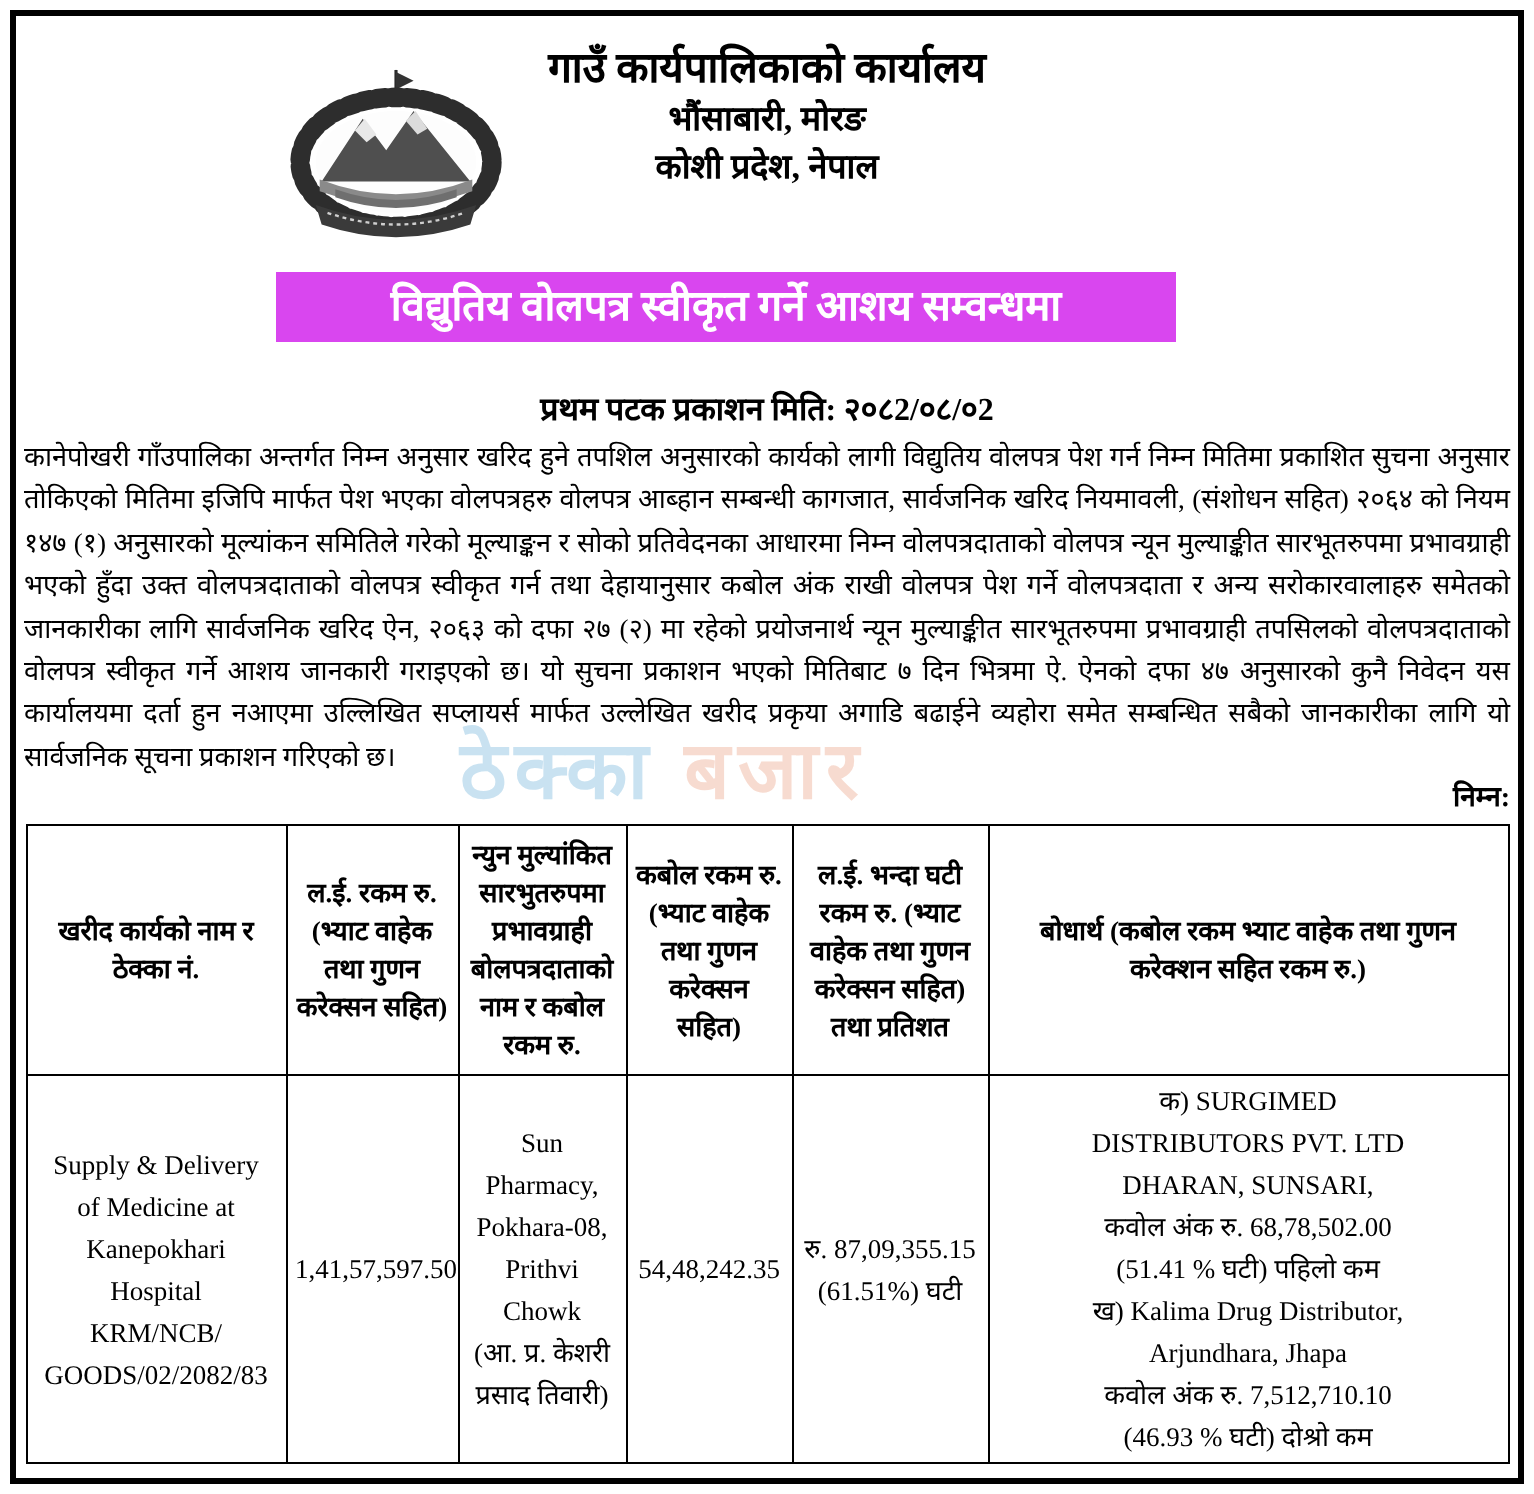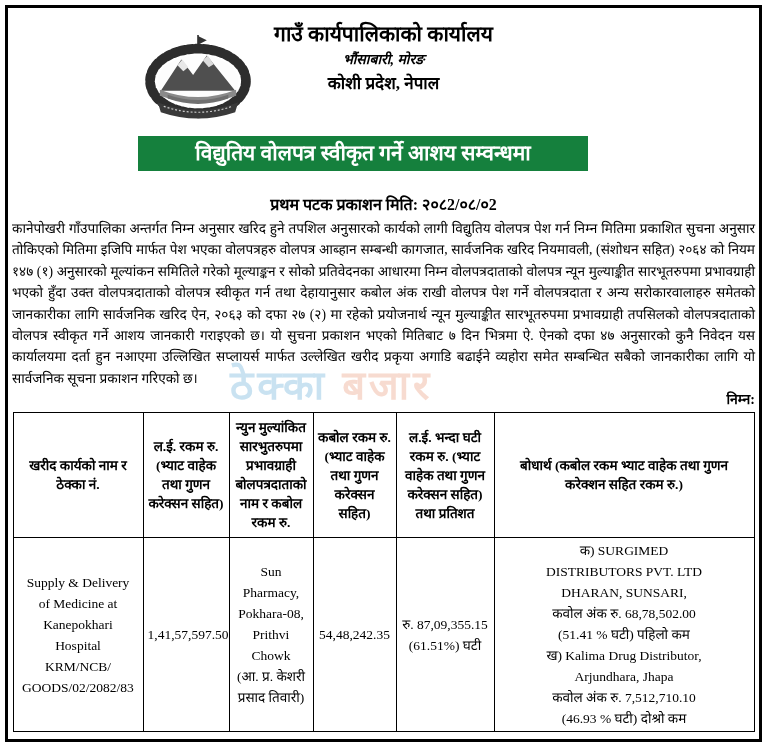--- a/index.html
+++ b/index.html
@@ -17,27 +17,27 @@
     background:#fff;
     padding:4px 4px 0 4px;
     overflow:hidden;
   }
   .content { position:relative; z-index:1; }
   
   .header { position:relative; text-align:center; padding-top:8px; min-height:118px; }
   .emblem { position:absolute; left:132px; top:22px; width:108px; height:90px; }
   .h-municipality { font-size:26px; font-weight:bold; line-height:30px; }
   .h-office      { font-size:21px; font-weight:bold; line-height:28px; }
-  .h-address     { font-size:14px; font-weight:bold; line-height:24px;font-style:italic; }
+  .h-address     { font-size:17px; font-weight:bold; line-height:24px; }
   .h-province    { font-size:17px; font-weight:bold; line-height:24px; }
   
   .titlebar {
     margin:6px 0 0 126px;
     width:450px; height:35px;
-    background:#15803d; color:#fff;
+    background:#d946ef; color:#fff;
     font-size:21px; font-weight:bold;
     text-align:center; line-height:34px;
   }
   .dateline { text-align:center; font-size:16px; font-weight:bold; margin-top:22px; }
   
   .bodytext {
     margin-top:3px;
     font-size:13.6px; line-height:21.4px;
     text-align:justify;
   }

